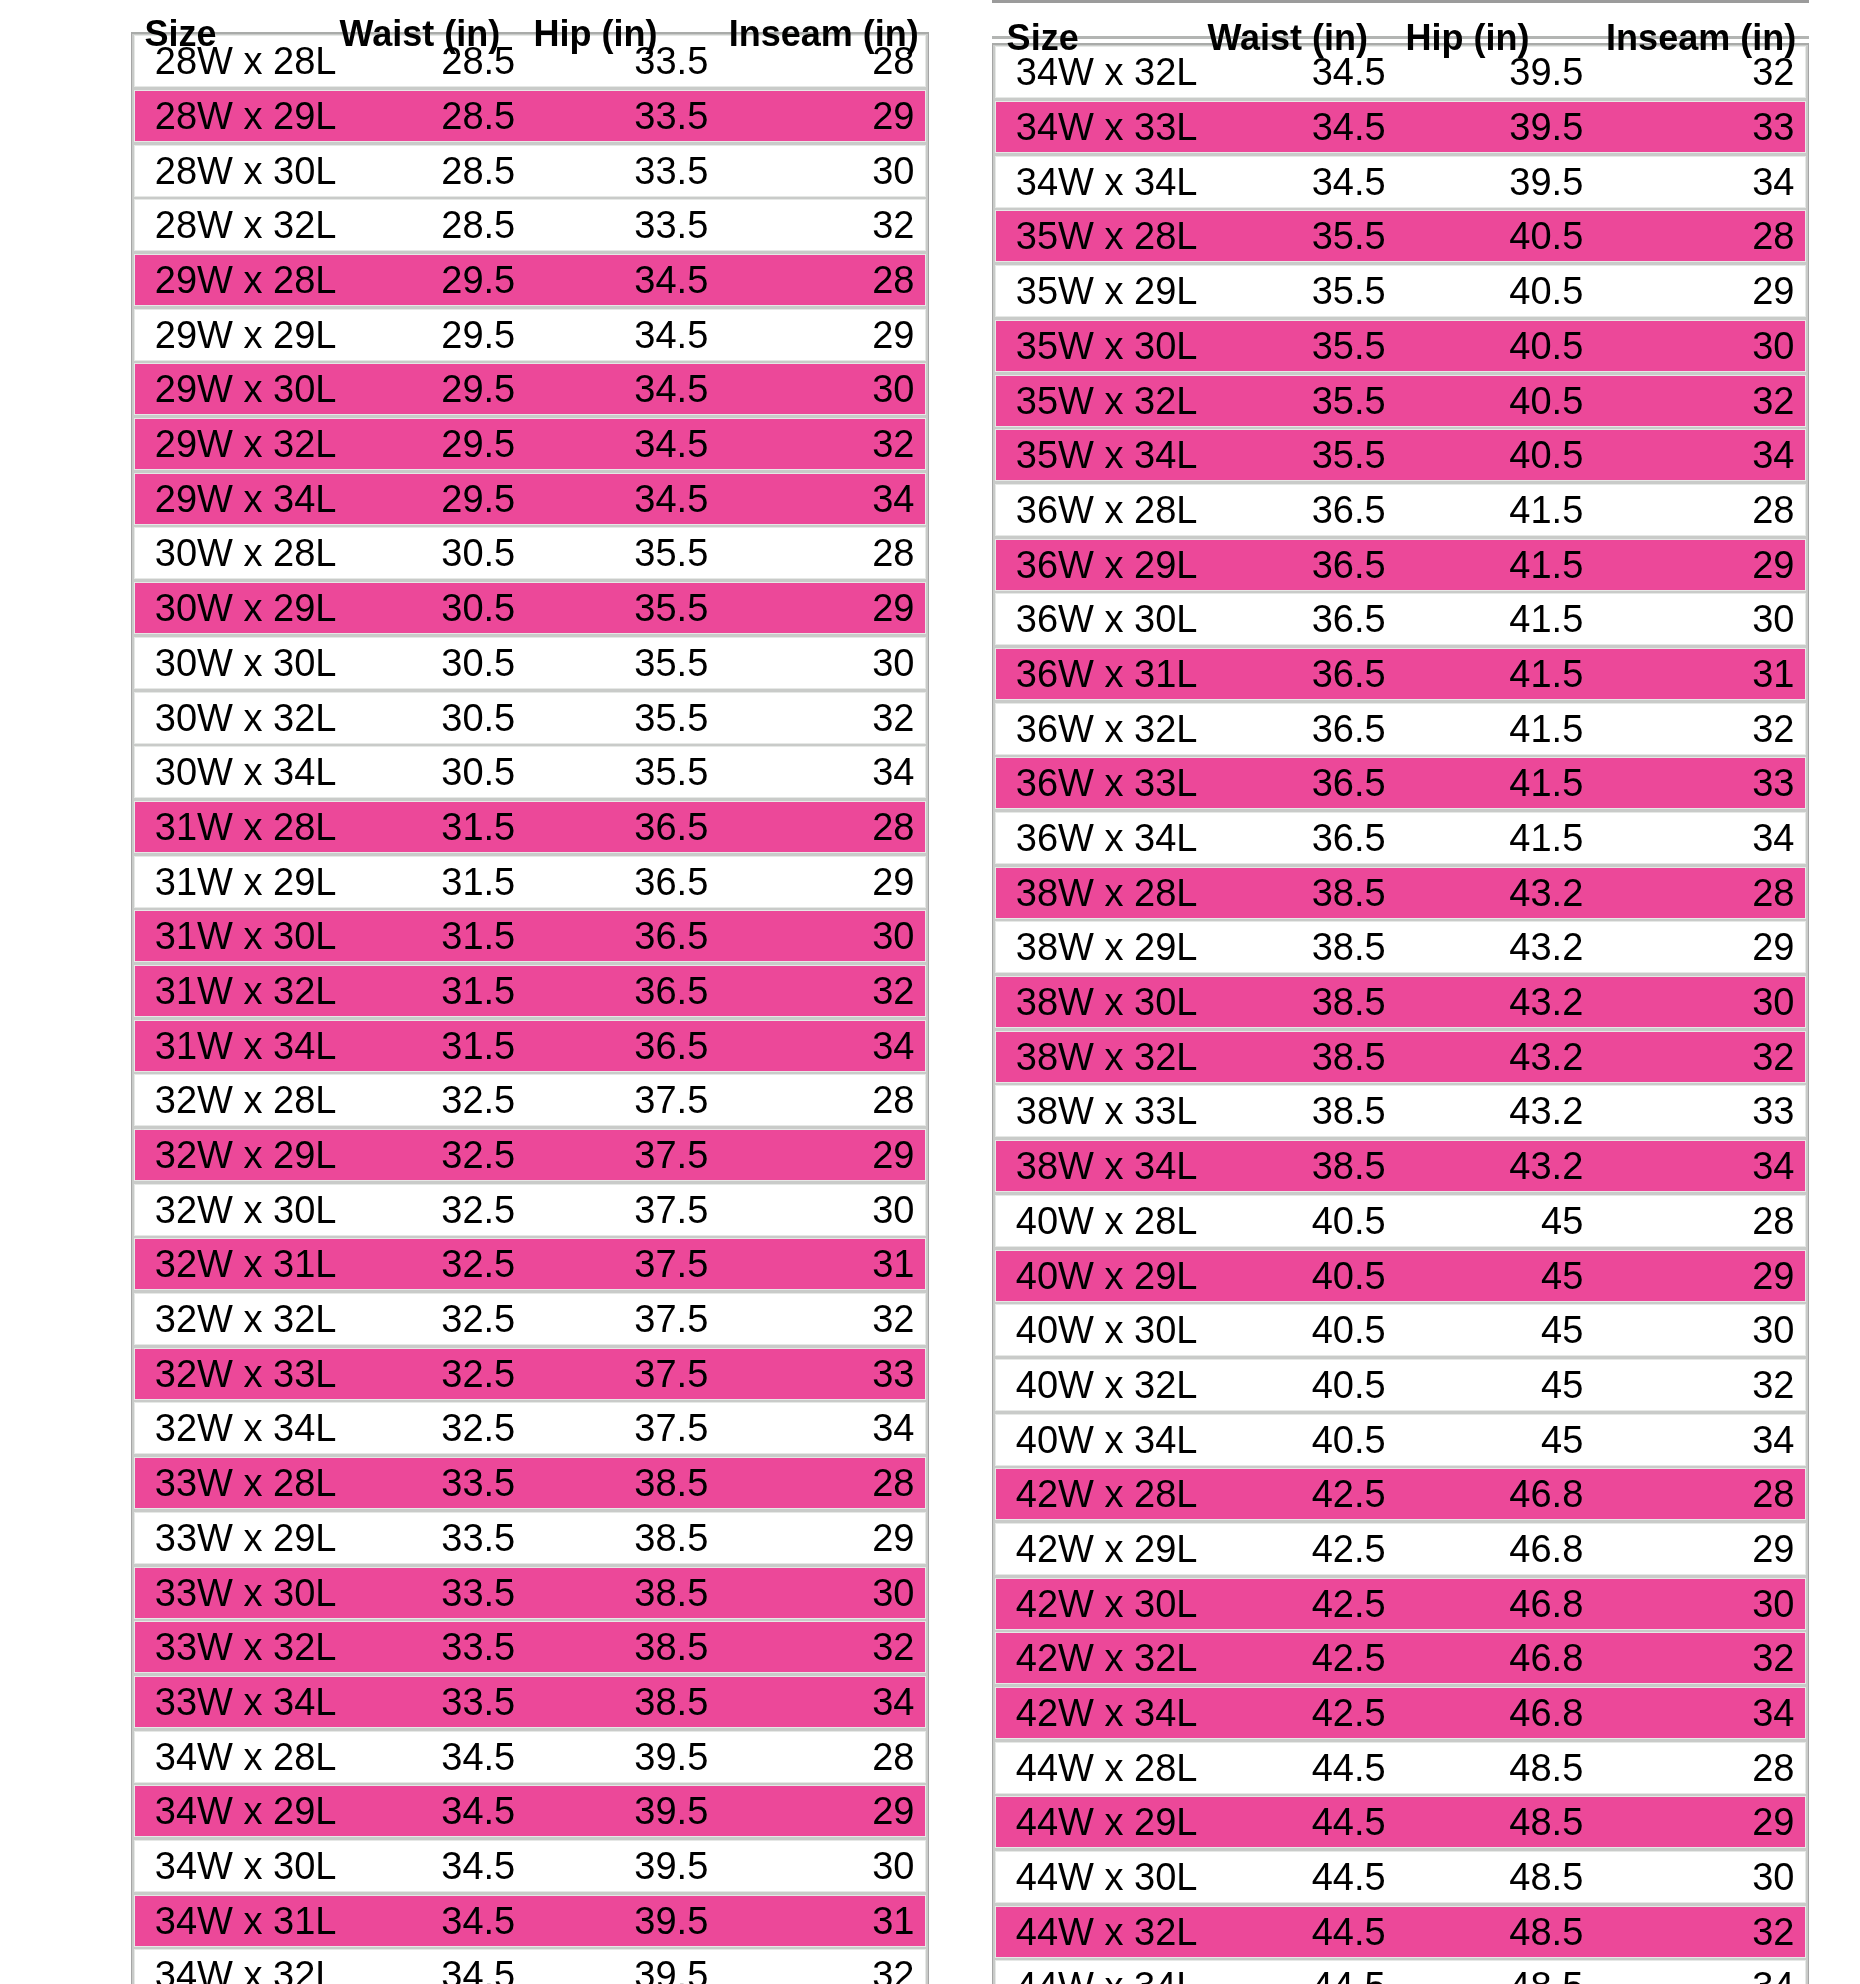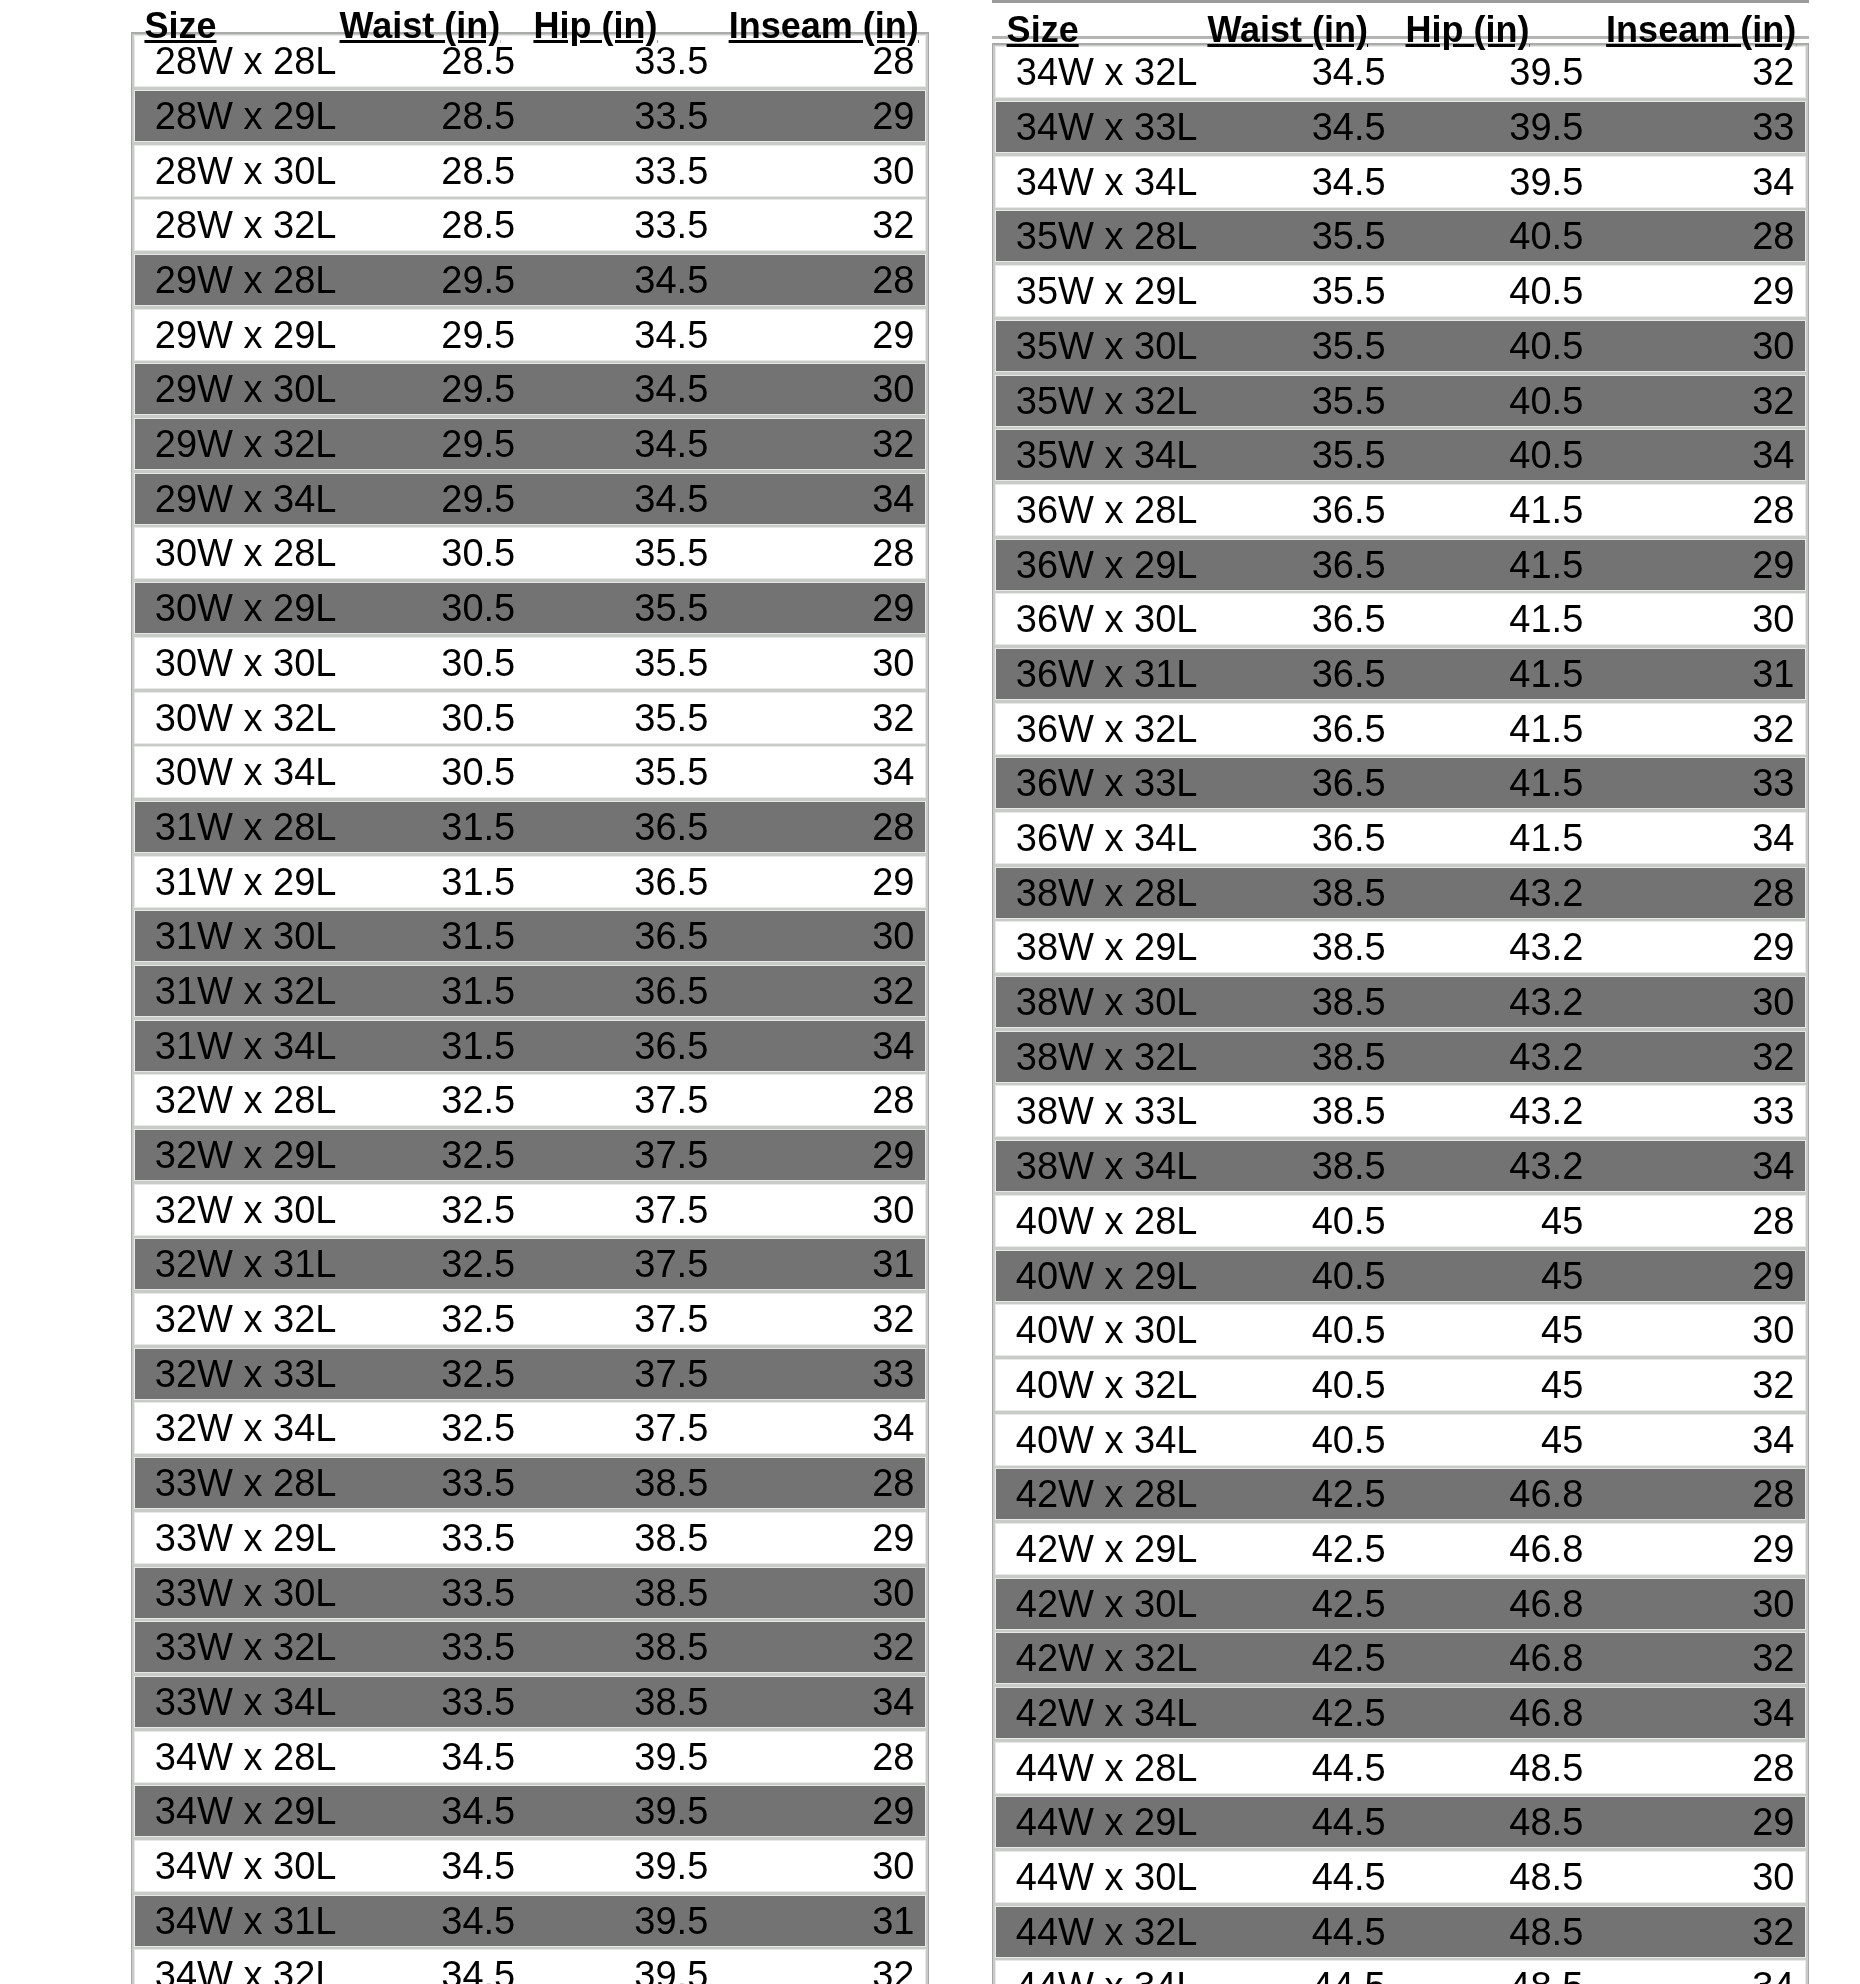--- a/index.html
+++ b/index.html
@@ -13,43 +13,43 @@
   }
   .size-table { position:absolute; top:0; }
   .tbl-left  { left:131px;  width:798px; }
   .tbl-right { left:992px; width:817px; }
 
   .top-line { height:2.7px; background:#9b9b9b; margin-bottom:1.8px; }
 
   .hdr { position:relative; height:31.5px; }
   .tbl-right .hdr { height:32px; border-bottom:3.1px solid #b3b5b3; margin-bottom:3.1px; }
   .hdr .h {
-    position:absolute; top:8px; transform:translateX(-50%);
-    font-weight:bold; font-size:36px; line-height:1; white-space:nowrap;text-decoration:underline;
+    position:absolute; top:16px; transform:translateX(-50%);
+    font-weight:bold; font-size:36px; line-height:1; white-space:nowrap;
   }
   .hdr .h1 { left:6.2%; }
   .hdr .h2 { left:36.2%; }
   .hdr .h3 { left:58.2%; }
   .hdr .h4 { left:86.8%; }
 
   .body {
     background:#c9cbc9;
     border:0.9px solid #a5a5a5;
     border-top:2.2px solid #a9aba9;
     padding:1.8px;
   }
   .row {
     display:flex; align-items:center;
     height:50px; margin-bottom:2.7px;
     background:#ffffff;
     border:0.4px solid #e6e8e6;
     box-sizing:content-box;
   }
   .row:last-child { margin-bottom:0; }
-  .row.shaded { background:#737373; }
+  .row.shaded { background:#ec4899; }
 
   .c { font-size:38px; line-height:50px; white-space:nowrap; box-sizing:border-box; display:block; }
   .c.size   { width:22.4%; text-align:left;  padding-left:20px; }
   .c.waist  { width:27.1%; text-align:right; padding-right:10.8px; }
   .c.hip    { width:24.2%; text-align:right; padding-right:9px; }
   .c.inseam { flex:1;      text-align:right; padding-right:10.8px; }
 </style>
 </head>
 <body>
 

